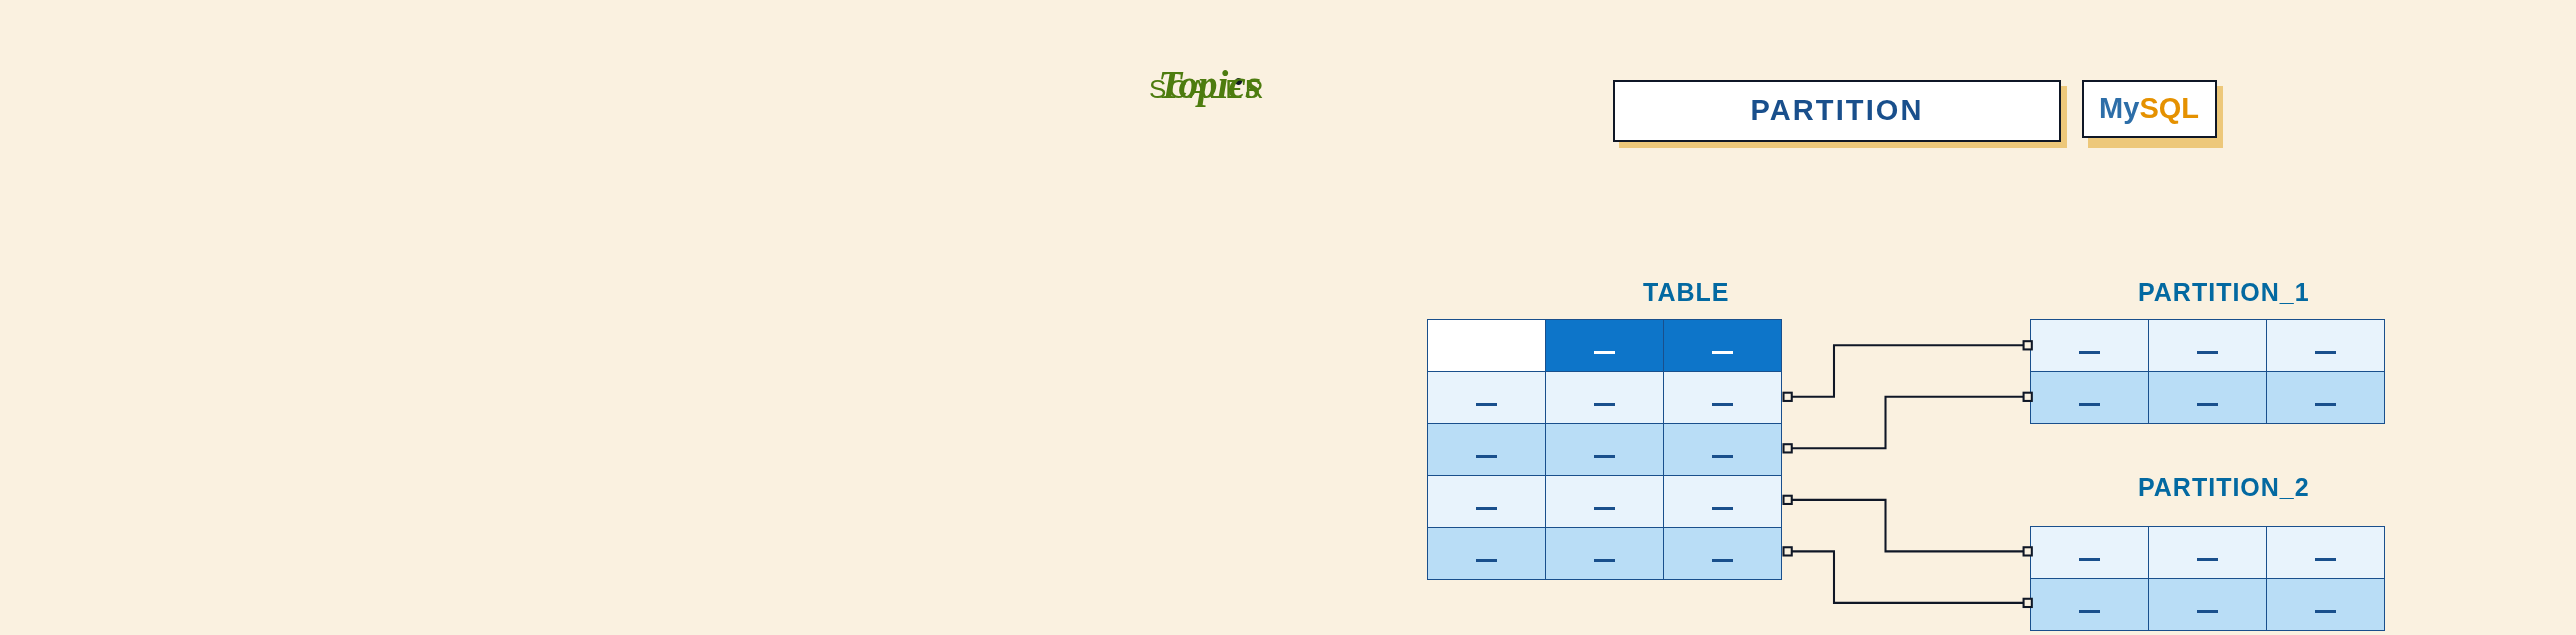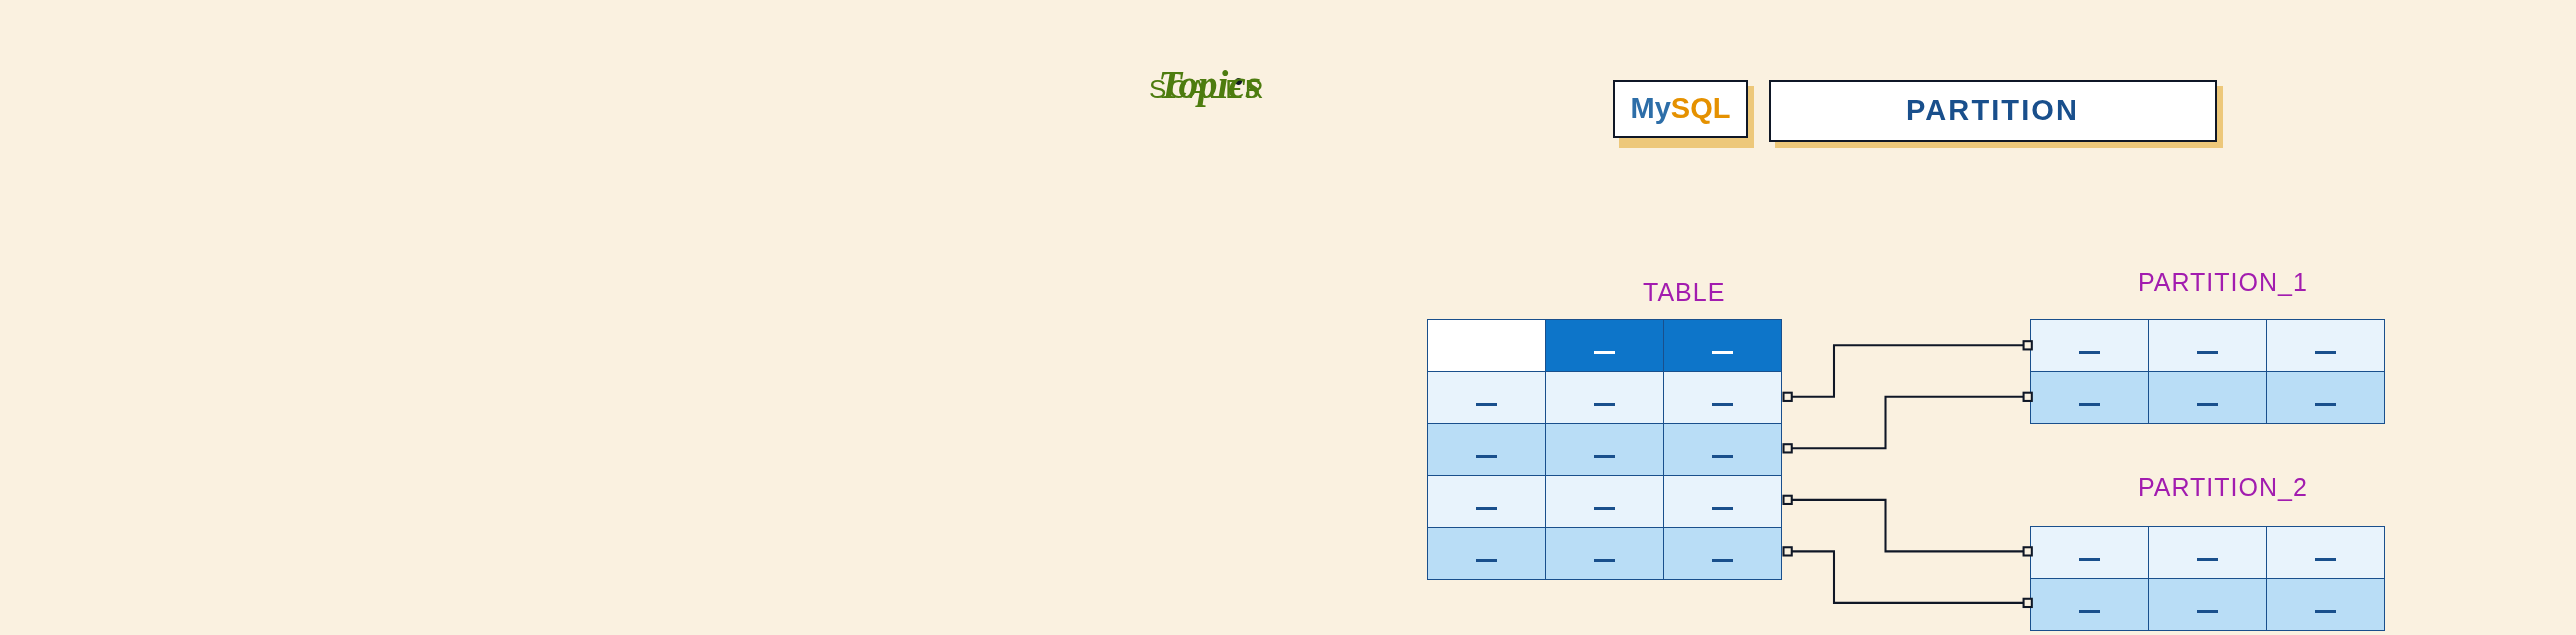--- a/index.html
+++ b/index.html
@@ -75,26 +75,26 @@
     width: 448px;
     text-align: center;
     font-size: 29px;
     font-weight: 800;
     letter-spacing: 2.1px;
     color: #194f8c;
   }
   .table-label {
     position: absolute;
     font-size: 25px;
-    color: #a21caf;
-    font-weight: 400;
+    color: #0369a1;
+    font-weight: 700;
     letter-spacing: 1px;
   }
   .label-table { left: 1643px; top: 278px; }
-  .label-p1 { left: 2138px; top: 268px; }
+  .label-p1 { left: 2138px; top: 278px; }
   .label-p2 { left: 2138px; top: 473px; }
   
   .grid-table {
     position: absolute;
     border-collapse: collapse;
   }
   .grid-table td {
     width: 118px;
     height: 52px;
     border: 1.5px solid #194f8c;
@@ -129,26 +129,26 @@
 <body>
 
 <div class="logo">
   <div class="logo-scaler">SCALER</div>
   <div class="logo-dot">•</div>
   <div class="logo-topics">Topics</div>
 </div>
 
 <div class="header-boxes">
   <div class="shadow-box">
+    <div class="partition-badge">PARTITION</div>
+  </div>
+  <div class="shadow-box">
     <div class="mysql-badge">
       <span class="mysql-my">My</span><span class="mysql-sql">SQL</span>
     </div>
-  </div>
-  <div class="shadow-box">
-    <div class="partition-badge">PARTITION</div>
   </div>
 </div>
 
 <div class="table-label label-table">TABLE</div>
 <div class="table-label label-p1">PARTITION_1</div>
 <div class="table-label label-p2">PARTITION_2</div>
 
 <table class="grid-table main-table">
   <tbody>
       <tr>

